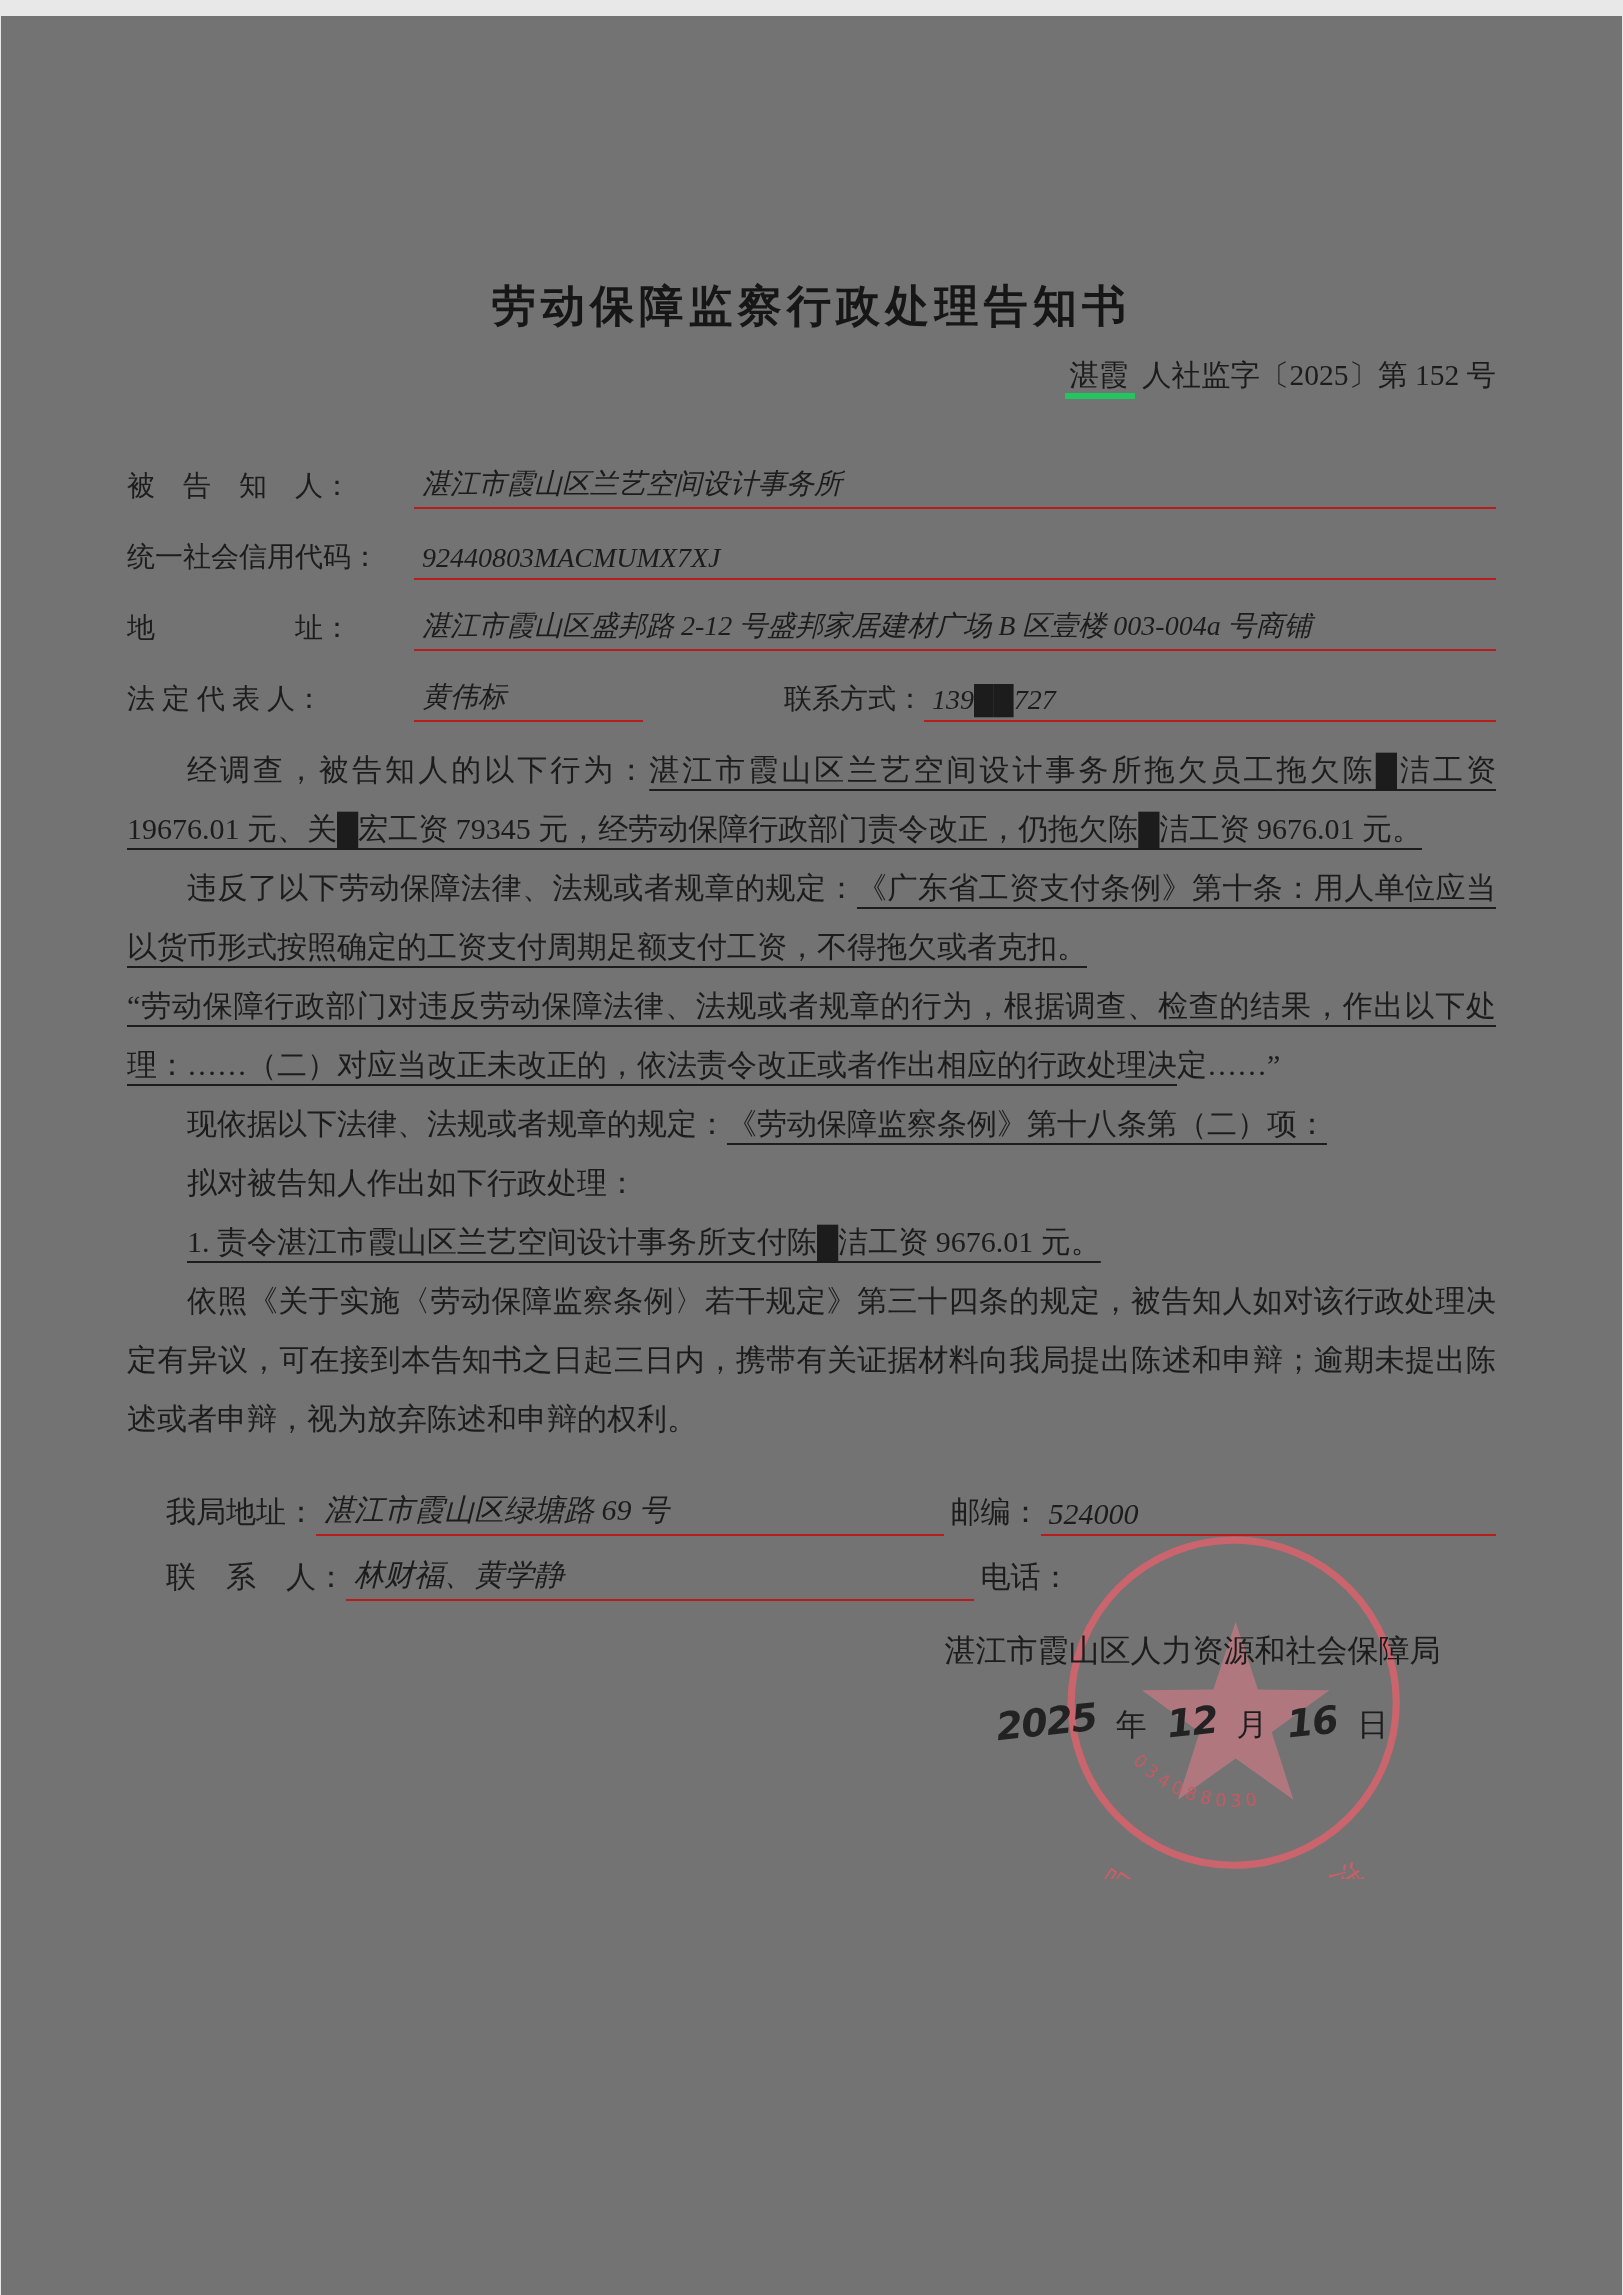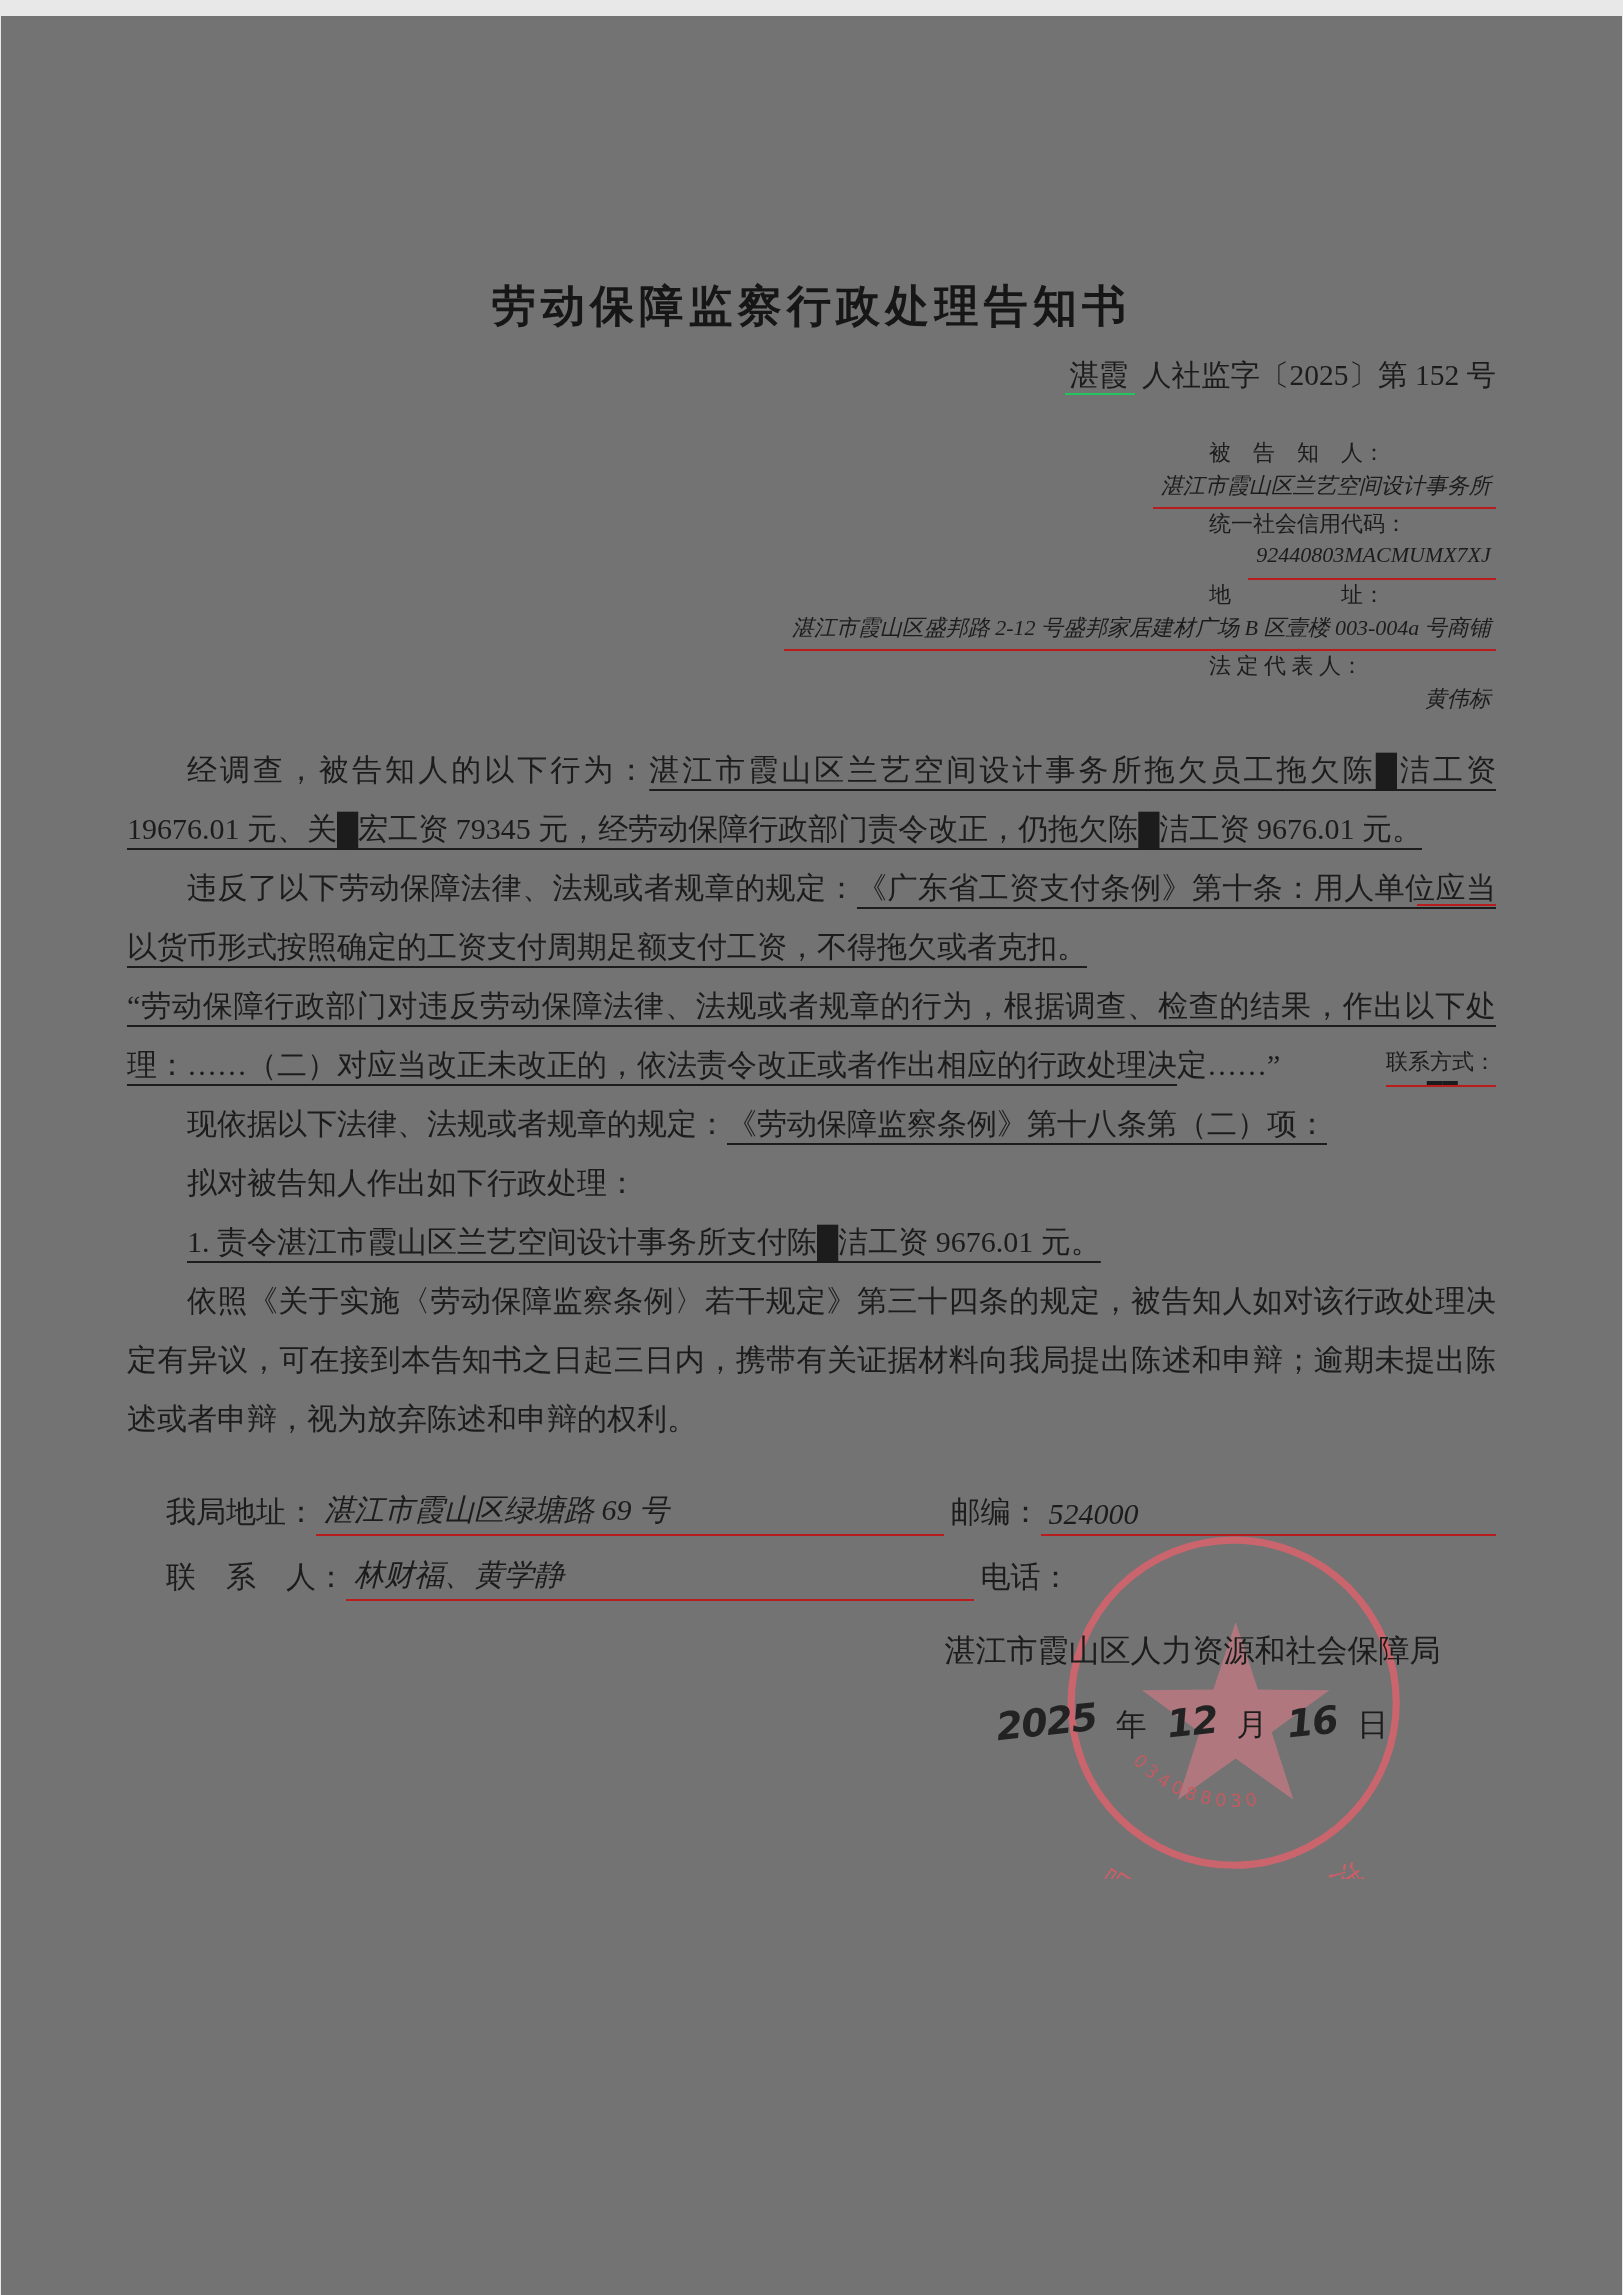--- a/index.html
+++ b/index.html
@@ -10,24 +10,24 @@
     color:#1c1c1c;
   }
   .content { padding:261px 126px 0 126px; }
 
   .title {
     text-align:center;
     font-family:"Liberation Sans","DejaVu Sans",sans-serif;
     font-weight:700; font-size:44px; letter-spacing:5.2px; color:#161616;
   }
   .docno { text-align:right; margin-top:19.6px; font-size:29.5px; white-space:nowrap; }
-  .docno .upre { border-bottom:2px solid #22c55e; padding:0 6.5px 2.6px 3.9px; }
+  .docno .upre { border-bottom:6px solid #22c55e; padding:0 6.5px 2.6px 3.9px; }
 
   .fields { margin-top:42px; }
-  .frow { display:flex; align-items:flex-end; height:71px; font-size:22px;flex-direction:column; }
+  .frow { display:flex; align-items:flex-end; height:71px; font-size:28px; }
   .lbl { white-space:pre; flex:0 0 auto; padding-bottom:3.9px; }
   .lblw { width:287px; }
   .uval {
     border-bottom:2px solid #b91c1c; padding:0 5.2px 3.9px 7.9px;
     white-space:nowrap; overflow:hidden;font-style:italic;
   }
   .grow { flex:1 1 auto; }
   .fixed330 { flex:0 0 216px; }
   .gap { flex:0 0 141px; }
 

